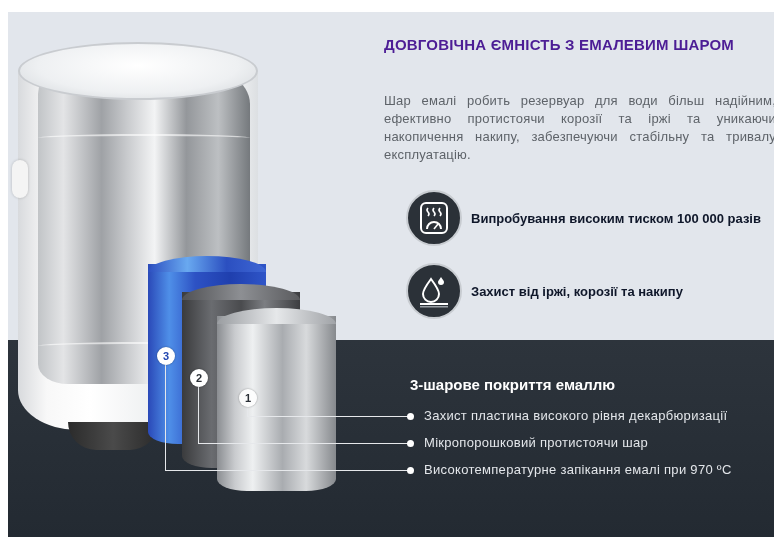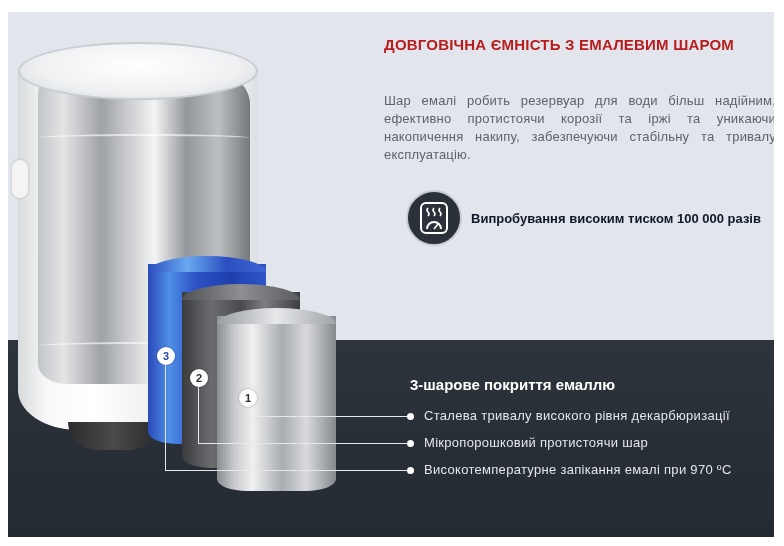--- a/index.html
+++ b/index.html
@@ -34,21 +34,21 @@
   .badge-2 { left:182px; top:357px; }
   .badge-3 { left:149px; top:335px; color:#2246b0; }
 
   .leader { position:absolute; border-color:#e6e8eb; border-style:solid; border-width:0; }
   .leader-1 { left:239px; top:395px; width:163px; height:9px; border-left-width:1px; border-bottom-width:1px; }
   .leader-2 { left:190px; top:375px; width:212px; height:56px; border-left-width:1px; border-bottom-width:1px; }
   .leader-3 { left:157px; top:353px; width:245px; height:105px; border-left-width:1px; border-bottom-width:1px; }
   .dot { position:absolute; width:7px; height:7px; border-radius:50%; background:#ffffff; }
 
   
-  .title { position:absolute; left:376px; top:24px; font-size:15px; font-weight:bold; color:#b91c1c; letter-spacing:.2px; }
+  .title { position:absolute; left:376px; top:24px; font-size:15px; font-weight:bold; color:#4c1d95; letter-spacing:.2px; }
   .desc { position:absolute; left:376px; top:80px; width:392px; font-size:13px; line-height:18px; color:#5e6369; text-align:justify; letter-spacing:.2px; }
   .feature { position:absolute; left:398px; display:flex; align-items:center; }
   .feature-icon { width:56px; height:56px; border-radius:50%; background:#2b3138; border:2px solid #c8ccd1; box-sizing:border-box; display:flex; align-items:center; justify-content:center; }
   .feature-label { margin-left:9px; font-size:13px; font-weight:bold; color:#0f172a; }
   .feature-1 { top:178px; }
   .feature-2 { top:251px; }
 
   .coat-title { position:absolute; left:402px; top:364px; font-size:15px; font-weight:bold; color:#ffffff; }
   .coat-item { position:absolute; left:416px; font-size:13px; color:#e3e6ea; letter-spacing:.3px; }
   .coat-item-1 { top:396px; }
@@ -94,18 +94,29 @@
       <svg width="30" height="34" viewBox="0 0 30 34">
         <rect x="2" y="2" width="26" height="30" rx="5" fill="none" stroke="#fff" stroke-width="2"></rect>
         <path d="M9 7 q-2 2 0 4 q2 2 0 4 M15 7 q-2 2 0 4 q2 2 0 4 M21 7 q-2 2 0 4 q2 2 0 4" fill="none" stroke="#fff" stroke-width="1.6"></path>
         <path d="M8 28 a7 7 0 0 1 14 0" fill="none" stroke="#fff" stroke-width="2"></path>
         <line x1="15" y1="28" x2="19" y2="23" stroke="#fff" stroke-width="1.6"></line>
       </svg>
     </div>
     <span class="feature-label">Випробування високим тиском 100 000 разів</span>
   </div>
 
+  <div class="feature feature-2">
+    <div class="feature-icon">
+      <svg width="32" height="34" viewBox="0 0 32 34">
+        <path d="M13 5 C7 13 5 17 5 20 a8 8 0 0 0 16 0 C21 17 19 13 13 5 Z" fill="none" stroke="#fff" stroke-width="2"></path>
+        <path d="M23 3 c-2 3 -3 4 -3 5 a3 3 0 0 0 6 0 c0 -1 -1 -2 -3 -5 Z" fill="#fff"></path>
+        <rect x="2" y="29" width="28" height="2" fill="#fff"></rect>
+        <rect x="2" y="32" width="28" height="1.5" fill="#9aa0a6"></rect>
+      </svg>
+    </div>
+    <span class="feature-label">Захист від іржі, корозії та накипу</span>
+  </div>
 
   <div class="coat-title">3-шарове покриття емаллю</div>
-  <div class="coat-item coat-item-1">Сталева тривалу високого рівня декарбюризації</div>
+  <div class="coat-item coat-item-1">Захист пластина високого рівня декарбюризації</div>
   <div class="coat-item coat-item-2">Мікропорошковий протистоячи шар</div>
   <div class="coat-item coat-item-3">Високотемпературне запікання емалі при 970 ºC</div>
 </div>
 
 </body></html>

